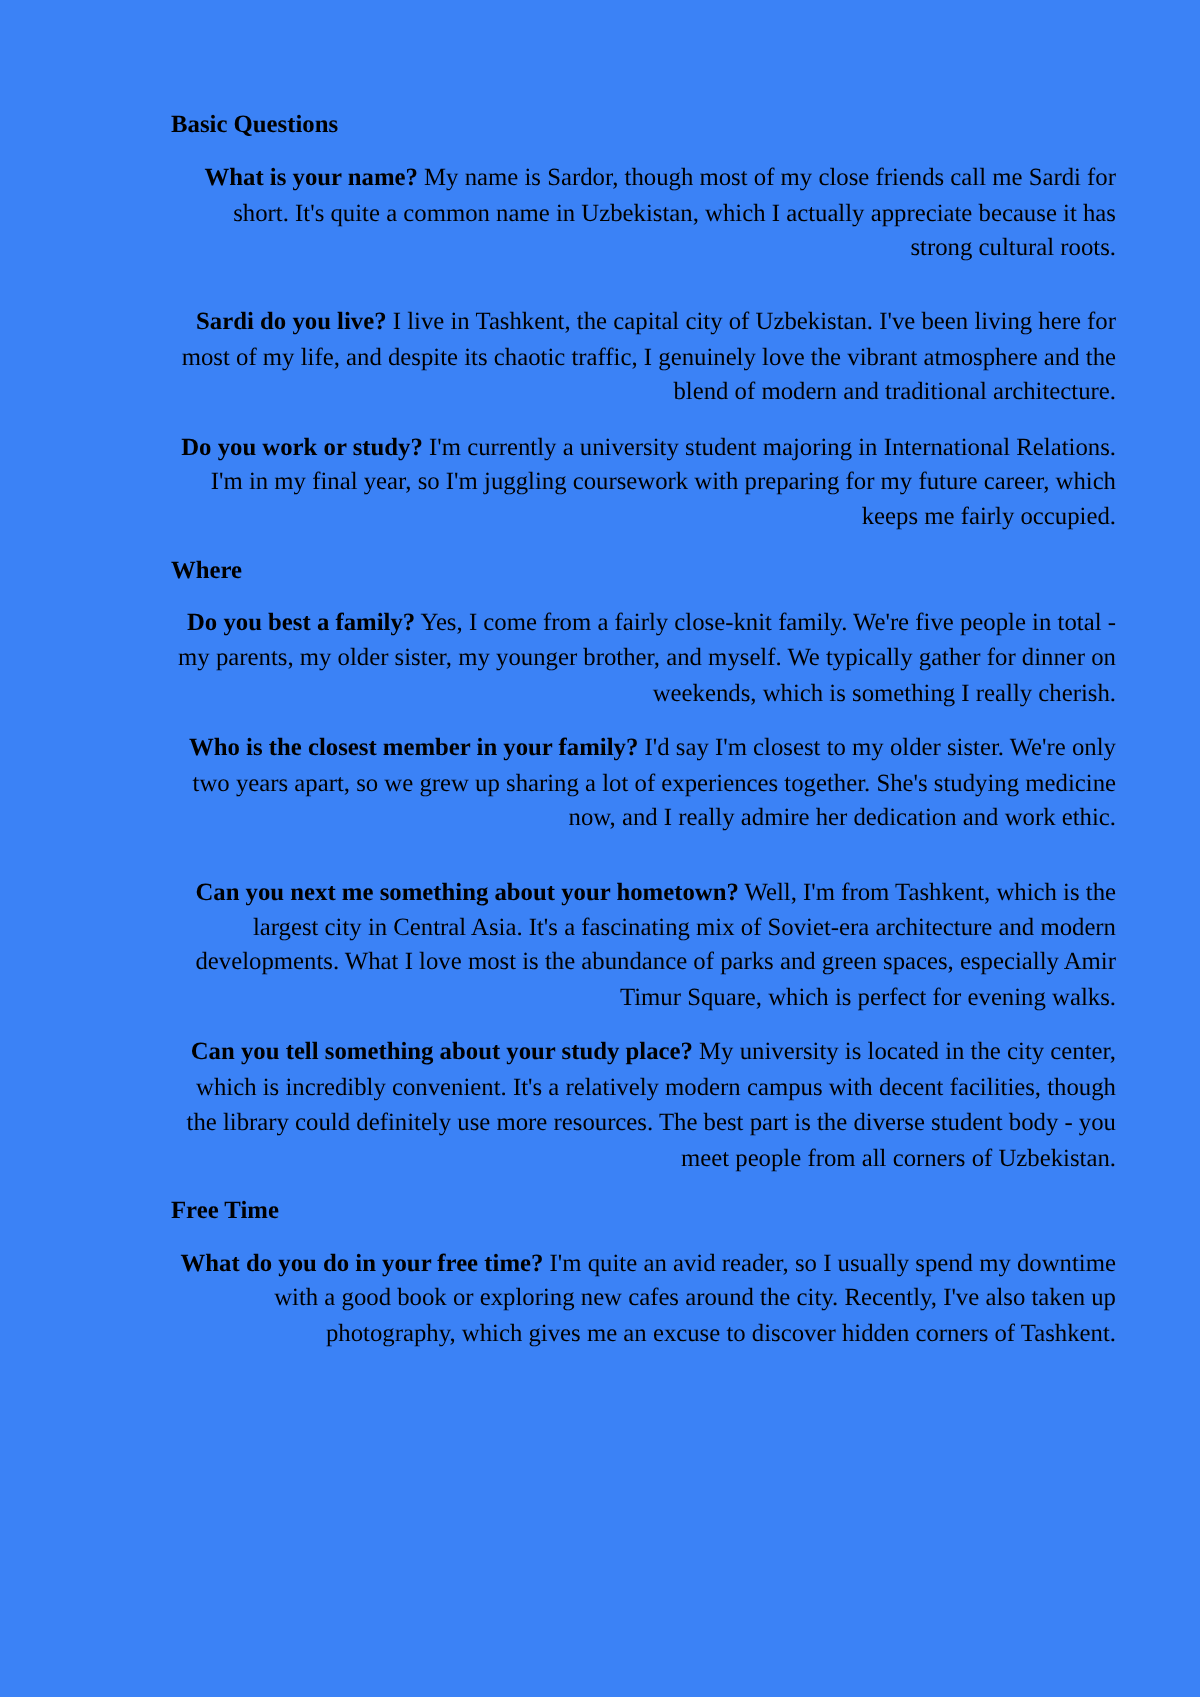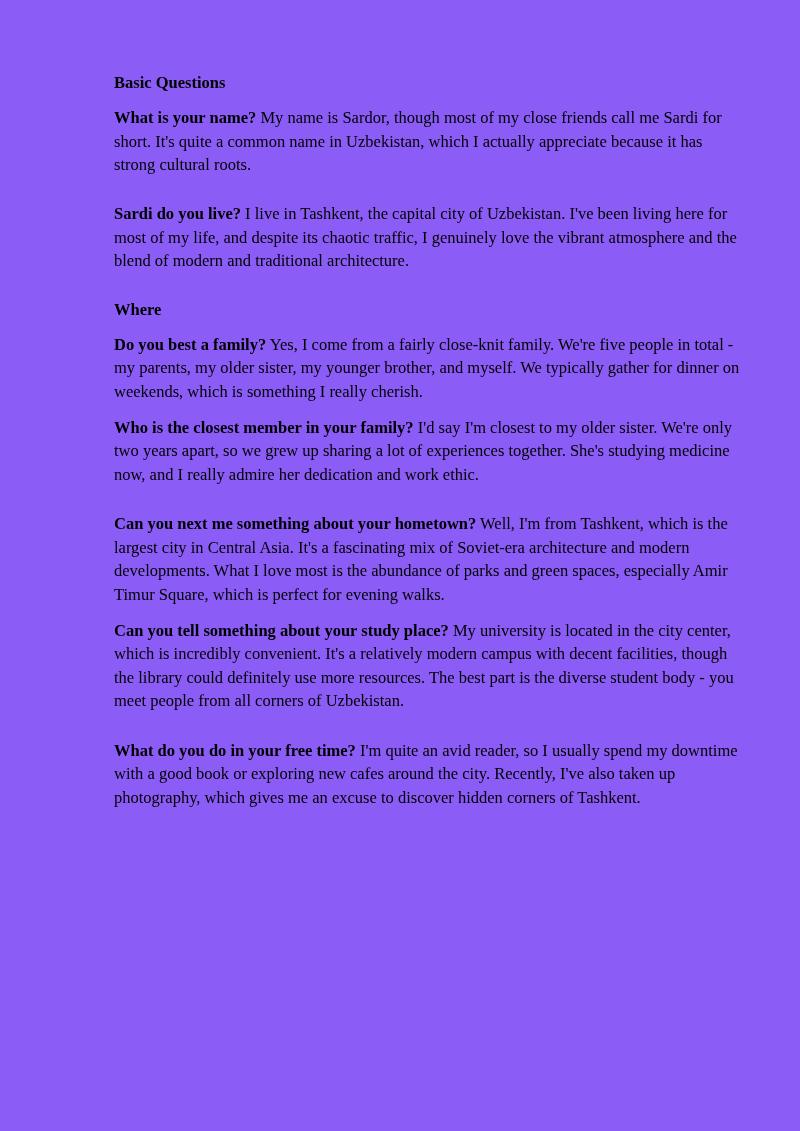--- a/index.html
+++ b/index.html
@@ -11,38 +11,38 @@
     width: 800px;
     height: 1131px;
     font-family: "Liberation Serif", "DejaVu Serif", serif;
     color: #000000;
   }
   .page {
     box-sizing: border-box;
     width: 800px;
     height: 1131px;
     padding: 72px 58px 60px 114px;
-    background: #8b5cf6;
+    background: #3b82f6;
   }
   .doc {
     width: 630px;
   }
   h2.section {
     font-size: 16.5px;
     font-weight: bold;
     margin: 0 0 0 0;
     padding: 0;
     line-height: 1.28;
   }
   p.qa {
     font-size: 16.5px;
     line-height: 1.42;
     margin: 0;
     padding: 0;
-    text-align: left;
+    text-align: right;
   }
   .q {
     font-weight: bold;
   }
   .a {
     font-weight: normal;
   }
   .gap-between-paras { height: 13px; }
 </style>
 </head>
@@ -50,29 +50,31 @@
 
 <div class="page">
   <div class="doc" id="doc-root">
       <h2 class="section">Basic Questions</h2>
       <div class="gap-between-paras"></div>
       <p class="qa"><span class="q">What is your name?</span><span class="a"> My name is Sardor, though most of my close friends call me Sardi for short. It's quite a common name in Uzbekistan, which I actually appreciate because it has strong cultural roots.</span></p>
       <div class="gap-between-paras"></div>
       <div class="gap-between-paras"></div>
       <p class="qa"><span class="q">Sardi do you live?</span><span class="a"> I live in Tashkent, the capital city of Uzbekistan. I've been living here for most of my life, and despite its chaotic traffic, I genuinely love the vibrant atmosphere and the blend of modern and traditional architecture.</span></p>
       <div class="gap-between-paras"></div>
+      <p class="qa"><span class="q">Do you work or study?</span><span class="a"> I'm currently a university student majoring in International Relations. I'm in my final year, so I'm juggling coursework with preparing for my future career, which keeps me fairly occupied.</span></p>
       <div class="gap-between-paras"></div>
       <h2 class="section">Where</h2>
       <div class="gap-between-paras"></div>
       <p class="qa"><span class="q">Do you best a family?</span><span class="a"> Yes, I come from a fairly close-knit family. We're five people in total - my parents, my older sister, my younger brother, and myself. We typically gather for dinner on weekends, which is something I really cherish.</span></p>
       <div class="gap-between-paras"></div>
       <p class="qa"><span class="q">Who is the closest member in your family?</span><span class="a"> I'd say I'm closest to my older sister. We're only two years apart, so we grew up sharing a lot of experiences together. She's studying medicine now, and I really admire her dedication and work ethic.</span></p>
       <div class="gap-between-paras"></div>
       <div class="gap-between-paras"></div>
       <p class="qa"><span class="q">Can you next me something about your hometown?</span><span class="a"> Well, I'm from Tashkent, which is the largest city in Central Asia. It's a fascinating mix of Soviet-era architecture and modern developments. What I love most is the abundance of parks and green spaces, especially Amir Timur Square, which is perfect for evening walks.</span></p>
       <div class="gap-between-paras"></div>
       <p class="qa"><span class="q">Can you tell something about your study place?</span><span class="a"> My university is located in the city center, which is incredibly convenient. It's a relatively modern campus with decent facilities, though the library could definitely use more resources. The best part is the diverse student body - you meet people from all corners of Uzbekistan.</span></p>
       <div class="gap-between-paras"></div>
+      <h2 class="section">Free Time</h2>
       <div class="gap-between-paras"></div>
       <p class="qa"><span class="q">What do you do in your free time?</span><span class="a"> I'm quite an avid reader, so I usually spend my downtime with a good book or exploring new cafes around the city. Recently, I've also taken up photography, which gives me an excuse to discover hidden corners of Tashkent.</span></p>
       <div class="gap-between-paras"></div>
     </div>
 </div>
 
 </body></html>

